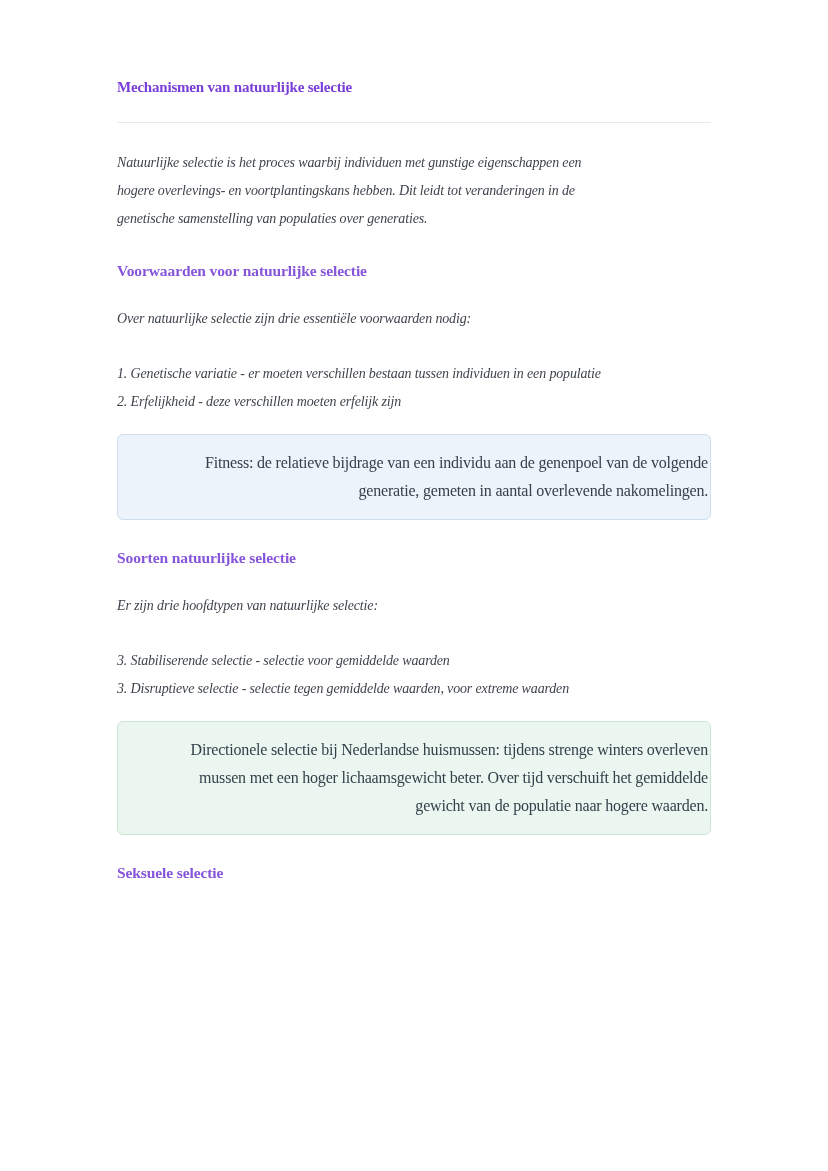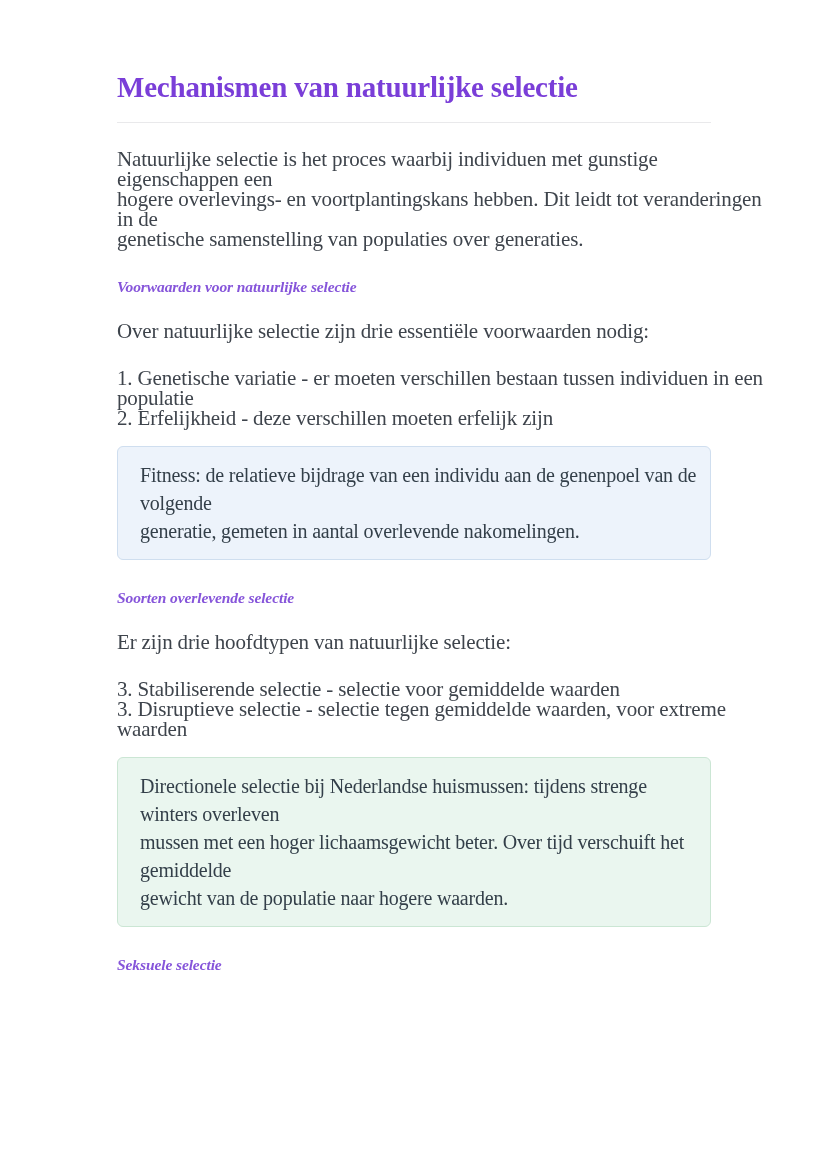--- a/index.html
+++ b/index.html
@@ -21,75 +21,76 @@
     font-family:"Liberation Serif","DejaVu Serif",serif;
     overflow:hidden;
   }
   .doc{
     width:594px;
     margin:0 auto;
     padding-top:72px;
   }
   h1.doc-title{
     margin:0 0 20px 0;
-    font-size:29px;
+    font-size:15px;
     line-height:30px;
     font-weight:bold;
     color:var(--title-color);
     letter-spacing:-0.2px;
     white-space:pre;
   }
   hr.divider{
     border:none;
     border-top:1px solid var(--divider-color);
     height:0;
     margin:0;
   }
   .body-text{
     margin:0 -60px 0 0;
-    font-size:21px;
-    line-height:20px;
+    font-size:14px;
+    line-height:28px;
     color:var(--body-color);
     letter-spacing:-0.15px;
     white-space:pre-line;
+    font-style:italic;
   }
   .intro{margin-top:26px;}
   h2.section-heading{
     margin:26px 0 22px 0;
     font-size:15.5px;
     line-height:24px;
     font-weight:bold;
     color:var(--heading-color);
     letter-spacing:-0.1px;
     white-space:pre;
-    font-style:italic;
   }
   .list{margin-top:27px;}
   .list-item{margin:0 -60px 0 0;}
   .callout{
     margin-top:18px;
     border:1px solid;
     border-radius:6px;
     padding:14px 22px;
   }
   .callout.info{
     background:var(--info-bg);
     border-color:var(--info-border);
   }
   .callout.example{
     background:var(--example-bg);
     border-color:var(--example-border);
   }
   .callout-text{
     margin:0 -20px 0 0;
-    font-size:20px;
+    font-size:16px;
     line-height:28px;
     color:var(--callout-text-color);
     letter-spacing:-0.2px;
     white-space:pre-line;
+    text-align:right;
   }
 </style>
 </head>
 <body>
 
 <main class="doc">
 
   <h1 class="doc-title">Mechanismen van natuurlijke selectie</h1>
   <hr class="divider">
 
@@ -104,21 +105,21 @@
       <p class="body-text list-item">1. Genetische variatie - er moeten verschillen bestaan tussen individuen in een populatie</p>
       <p class="body-text list-item">2. Erfelijkheid - deze verschillen moeten erfelijk zijn</p>
     </div>
     <div class="callout info">
       <p class="callout-text">Fitness: de relatieve bijdrage van een individu aan de genenpoel van de volgende
 generatie, gemeten in aantal overlevende nakomelingen.</p>
     </div>
   </section>
 
   <section>
-    <h2 class="section-heading">Soorten overlevende selectie</h2>
+    <h2 class="section-heading">Soorten natuurlijke selectie</h2>
     <p class="body-text">Er zijn drie hoofdtypen van natuurlijke selectie:</p>
     <div class="list">
       <p class="body-text list-item">3. Stabiliserende selectie - selectie voor gemiddelde waarden</p>
       <p class="body-text list-item">3. Disruptieve selectie - selectie tegen gemiddelde waarden, voor extreme waarden</p>
     </div>
     <div class="callout example">
       <p class="callout-text">Directionele selectie bij Nederlandse huismussen: tijdens strenge winters overleven
 mussen met een hoger lichaamsgewicht beter. Over tijd verschuift het gemiddelde
 gewicht van de populatie naar hogere waarden.</p>
     </div>

